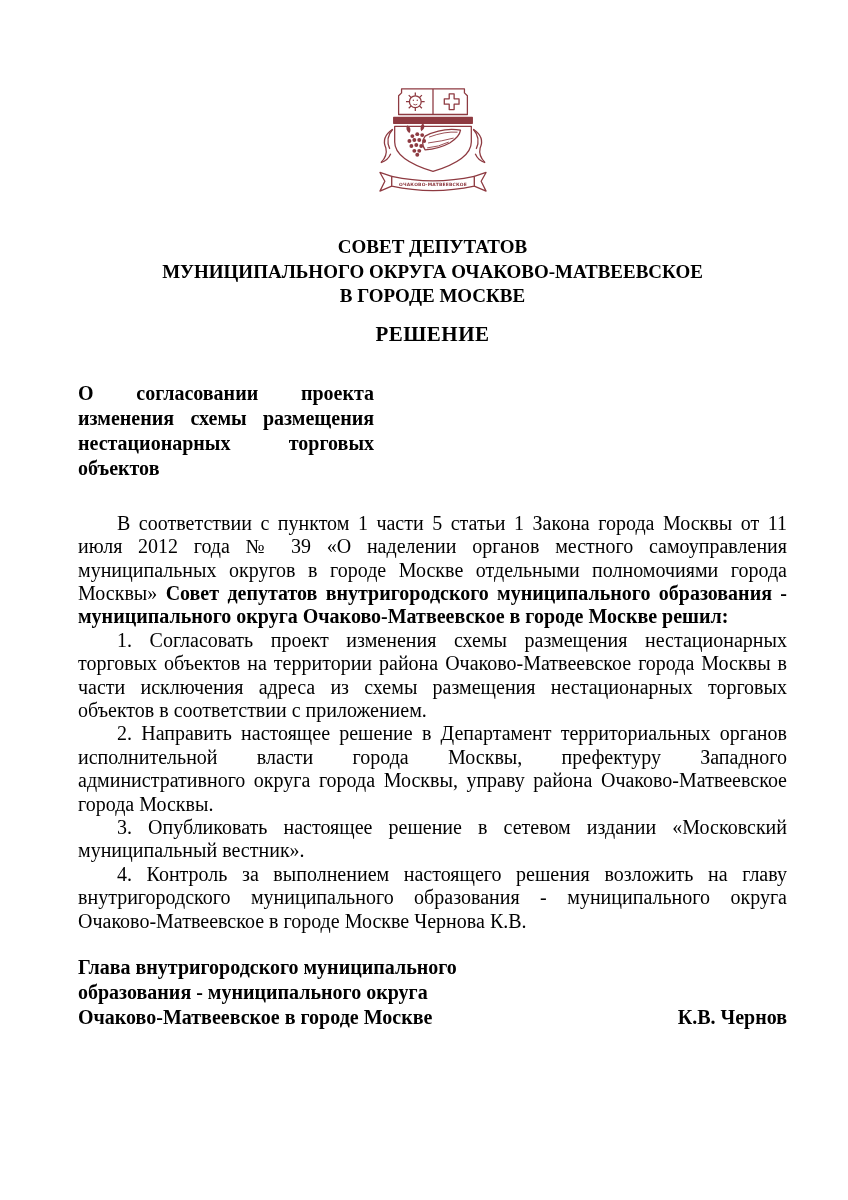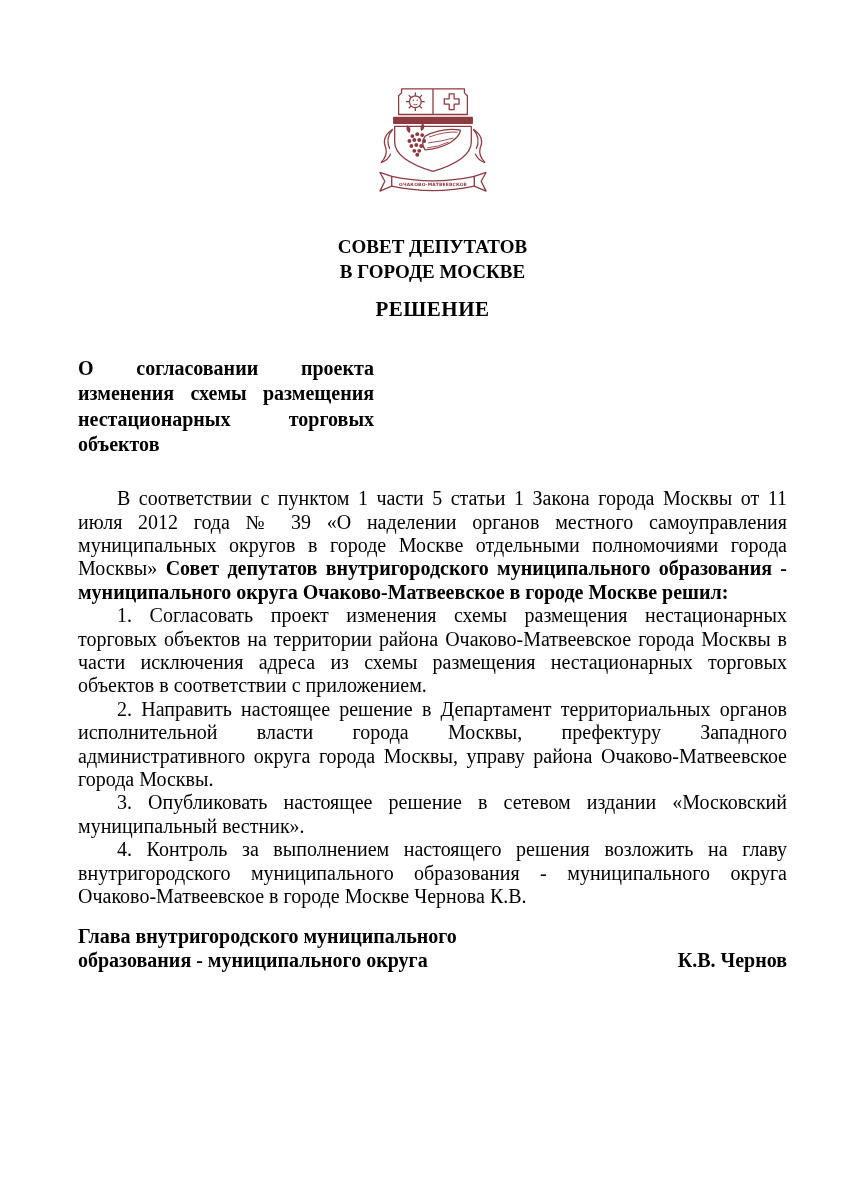--- a/index.html
+++ b/index.html
@@ -8,21 +8,21 @@
     padding:0 61px 0 78px;position:relative;overflow:hidden;
     font-family:"Liberation Serif",serif;color:#000;
   }
   .emblem{display:block;margin:86px auto 0;}
   .org-header{margin-top:37px;text-align:center;font-weight:bold;font-size:19px;line-height:24.5px;}
   .doc-type{margin-top:13px;text-align:center;font-weight:bold;font-size:21px;letter-spacing:.5px;}
   .date-line{margin-top:47px;font-weight:bold;font-size:20px;line-height:23px;}
   .subject{margin-top:34px;width:296px;font-weight:bold;font-size:20px;line-height:25.3px;text-align:justify;}
   .body-text{margin-top:30px;font-size:20px;line-height:23.4px;text-align:justify;}
   .para{margin:0;text-indent:39px;}
-  .signature{margin-top:15px;display:flex;justify-content:space-between;align-items:flex-end;
+  .signature{margin-top:22px;display:flex;justify-content:space-between;align-items:flex-end;
     font-weight:bold;font-size:20px;line-height:24.8px;}
 </style>
 </head>
 <body>
 
 <div class="page">
 
   <svg class="emblem" width="118" height="112" viewBox="0 0 120 114">
     <g stroke="#8e3a41" fill="none" stroke-width="1.3" stroke-linejoin="round">
 
@@ -84,37 +84,39 @@
         <path d="M6,88 L18,92 L18,102 L6,107 L11,97 Z" fill="#ffffff"></path>
         <path d="M114,88 L102,92 L102,102 L114,107 L109,97 Z" fill="#ffffff"></path>
         <path d="M18,92 Q60,101 102,92 L102,102 Q60,111 18,102 Z" fill="#ffffff"></path>
       </g>
     </g>
     <text x="60" y="101.5" text-anchor="middle" font-size="4.5" font-weight="bold" fill="#8e3a41" letter-spacing="0.2" font-family="DejaVu Sans, sans-serif">ОЧАКОВО-МАТВЕЕВСКОЕ</text>
   </svg>
 
   <div class="org-header">
     <div>СОВЕТ ДЕПУТАТОВ</div>
+    <div>МУНИЦИПАЛЬНОГО ОКРУГА ОЧАКОВО-МАТВЕЕВСКОЕ</div>
     <div>В ГОРОДЕ МОСКВЕ</div>
   </div>
 
   <div class="doc-type">РЕШЕНИЕ</div>
 
 
   <div class="subject">О согласовании проекта изменения схемы размещения нестационарных торговых объектов</div>
 
   <div class="body-text">
     <p class="para"><span>В соответствии с пунктом 1 части 5 статьи 1 Закона города Москвы от 11 июля 2012 года № 39 «О наделении органов местного самоуправления муниципальных округов в городе Москве отдельными полномочиями города Москвы» </span><b>Совет депутатов внутригородского муниципального образования - муниципального округа Очаково-Матвеевское в городе Москве решил:</b></p>
     <p class="para">1. Согласовать проект изменения схемы размещения нестационарных торговых объектов  на территории района Очаково-Матвеевское города Москвы в части исключения адреса из схемы размещения нестационарных торговых объектов в соответствии с приложением.</p>
     <p class="para">2. Направить настоящее решение в Департамент территориальных органов исполнительной власти города Москвы, префектуру Западного административного округа города Москвы, управу района Очаково-Матвеевское города Москвы.</p>
     <p class="para">3. Опубликовать настоящее решение в сетевом издании «Московский муниципальный вестник».</p>
     <p class="para">4. Контроль за выполнением настоящего решения возложить на главу внутригородского муниципального образования - муниципального округа Очаково-Матвеевское в городе Москве Чернова К.В.</p>
   </div>
 
   <div class="signature">
     <div class="sig-title">
       <div>Глава внутригородского муниципального</div>
       <div>образования - муниципального округа</div>
+      <div>Очаково-Матвеевское в городе Москве</div>
     </div>
     <div class="sig-name">К.В. Чернов</div>
   </div>
 
 </div>
 
 </body></html>

